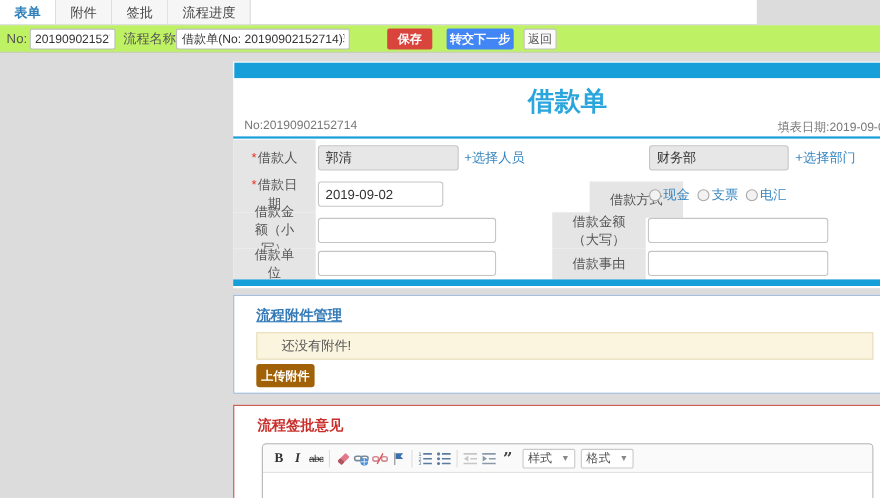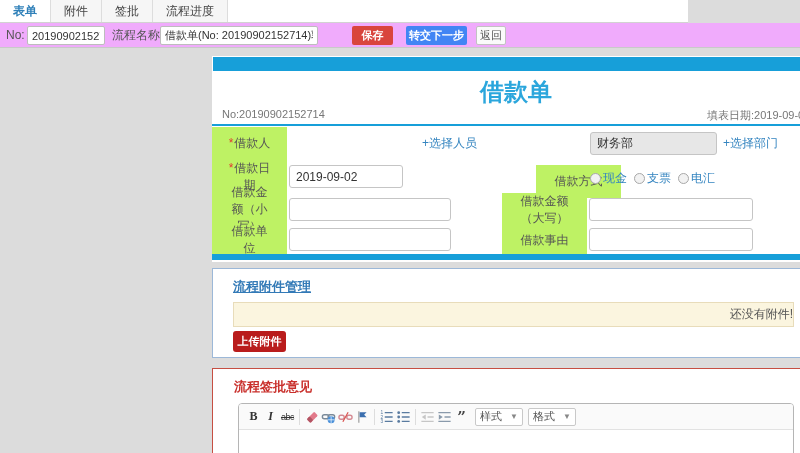--- a/index.html
+++ b/index.html
@@ -8,35 +8,35 @@
   .abs { position:absolute; }
 
   
   .tabbar { left:0; top:0; width:688px; height:23px; background:#fff;
     border-bottom:1px solid #d2d2d2; display:flex; }
   .tab { height:22px; line-height:22px; padding:0 13px; font-size:12px; color:#444;
     background:#f6f6f6; border-right:1px solid #ddd; cursor:pointer; }
   .tab.active { background:#fff; color:#2f80b9; font-weight:bold; border-left:none; }
 
   
-  .norow { left:0; top:23px; width:800px; height:25px; background:#f0abfc;
+  .norow { left:0; top:23px; width:800px; height:25px; background:#bef264;
     border-bottom:1px solid #c9c9c9; }
   .fldlabel { font-size:12px; color:#555; line-height:25px; }
   .tinput { border:1px solid #bdbdbd; border-radius:2px; font-size:11px; color:#333;
     padding:0 4px; height:19px; background:#fff; font-family:inherit; }
   .btn { border:none; border-radius:2px; font-size:11px; font-weight:bold; color:#fff;
     cursor:pointer; font-family:inherit; }
   .btn-back { background:#fbfbfb; border:1px solid #c2c2c2; color:#555; font-weight:normal; }
 
   
   .panel { left:212px; width:608px; background:#fff; }
   .bluebar { background:#179fd9; }
   .ptitle { width:100%; text-align:center; font-size:24px; font-weight:600; color:#2ba6dc; }
   .meta { font-size:11px; color:#777; }
-  .lblcell { background:#bef264; display:flex; align-items:center; justify-content:center;
+  .lblcell { background:#e5e5e5; display:flex; align-items:center; justify-content:center;
     text-align:center; font-size:12px; color:#555; line-height:17px; padding:0 16px; }
   .star { color:#e23b30; margin-right:1px; }
   .finput { border:1px solid #c5c5c5; border-radius:3px; height:23px; font-size:12px;
     color:#333; padding:0 6px; background:#fff; font-family:inherit; }
   .ro { background:#e7e7e7; }
   .blink { font-size:12px; color:#3585c0; text-decoration:none; line-height:33px; }
   .radio { display:inline-block; width:11px; height:11px; border:1px solid #a8a8a8;
     border-radius:50%; background:#f2f2f2; vertical-align:-2px; margin-right:2px; }
   .radlbl { font-size:12px; color:#3585c0; margin-right:7px;text-align:right; }
 
@@ -85,20 +85,21 @@
 <div class="abs panel" style="top:56px;height:206px;">
   <div class="abs bluebar" style="left:1px;top:1px;right:1px;height:14px;"></div>
   <div class="abs ptitle" style="top:20px;">借款单</div>
   <div class="abs meta" style="left:10px;top:52px;">No:20190902152714</div>
   <div class="abs meta" style="left:495px;top:52px;white-space:nowrap;">填表日期:2019-09-02 15:27:1</div>
   <div class="abs bluebar" style="left:0;top:68px;right:0;height:2px;"></div>
 
   <div class="abs lblcell" style="left:0;top:71px;width:75px;height:33px;">
       <span><span class="star">*</span><span>借款人</span></span>
     </div>
+  <input class="abs finput ro" style="left: 77px; top: 76px; width: 128px;" readonly="" value="郭清">
   <a class="abs blink" style="left:210px;top:71px;" href="#">+选择人员</a>
   <input class="abs finput ro" style="left: 378px; top: 76px; width: 127px;" readonly="" value="财务部">
   <a class="abs blink" style="left:511px;top:71px;" href="#">+选择部门</a>
 
   <div class="abs lblcell" style="left:0;top:104px;width:75px;height:33px;">
       <span><span class="star">*</span><span>借款日期</span></span>
     </div>
   <input class="abs finput" style="left: 77px; top: 109px; width: 114px;" value="2019-09-02">
   <div class="abs lblcell" style="left:290px;top:109px;width:85px;height:33px;margin-left:34px;">借款方式</div>
   <div class="abs" style="left:378px;top:104px;height:33px;line-height:33px;white-space:nowrap;">
@@ -113,22 +114,22 @@
   <div class="abs lblcell" style="left:0;top:170px;width:75px;height:28px;">借款单位</div>
   <input class="abs finput" style="left: 77px; top: 172px; width: 162px;" value="">
   <div class="abs lblcell" style="left:290px;top:170px;width:85px;height:28px;">借款事由</div>
   <input class="abs finput" style="left: 377px; top: 172px; width: 164px;" value="">
 
   <div class="abs bluebar" style="left:0;top:198px;right:0;height:6px;"></div>
 </div>
 
 <div class="abs panel panel2" style="top:268px;height:90px;">
   <div class="abs sechead" style="left:20px;top:9px;color:#337ab7;text-decoration:underline;">流程附件管理</div>
-  <div class="abs notice" style="left:20px;top:33px;width:561px;height:25px;text-align:right;">还没有附件!</div>
-  <button class="abs btn" style="left:20px;top:62px;width:53px;height:21px;background:#b91c1c;border-radius:3px;">上传附件</button>
+  <div class="abs notice" style="left:20px;top:33px;width:561px;height:25px;">还没有附件!</div>
+  <button class="abs btn" style="left:20px;top:62px;width:53px;height:21px;background:#a16207;border-radius:3px;">上传附件</button>
 </div>
 
 <div class="abs panel panel3" style="top:368px;height:100px;">
   <div class="abs sechead" style="left:21px;top:9px;color:#c9302c;">流程签批意见</div>
   <div class="abs editor" style="left:25px;top:34px;width:556px;height:64px;">
     <div class="edbar">
       <div class="edbtn">
           <span class="glyph-b">B</span>
         </div>
       <div class="edbtn">

